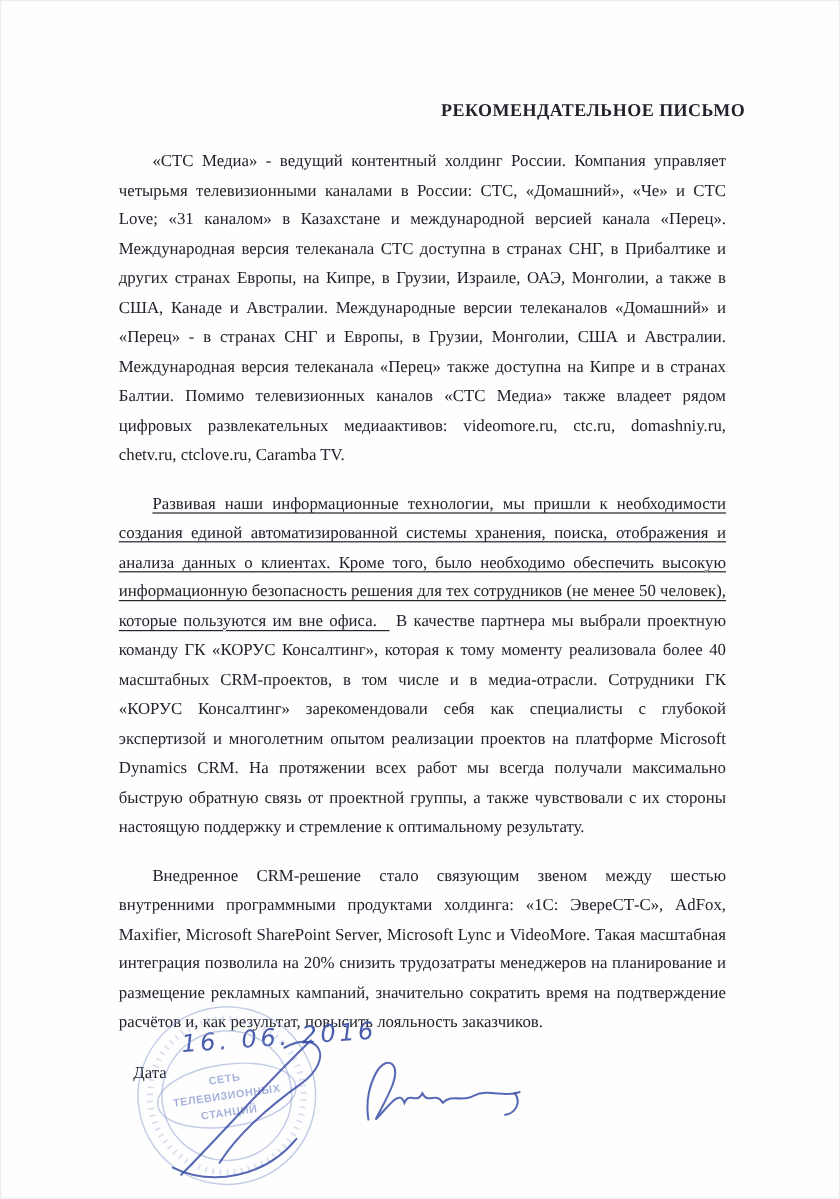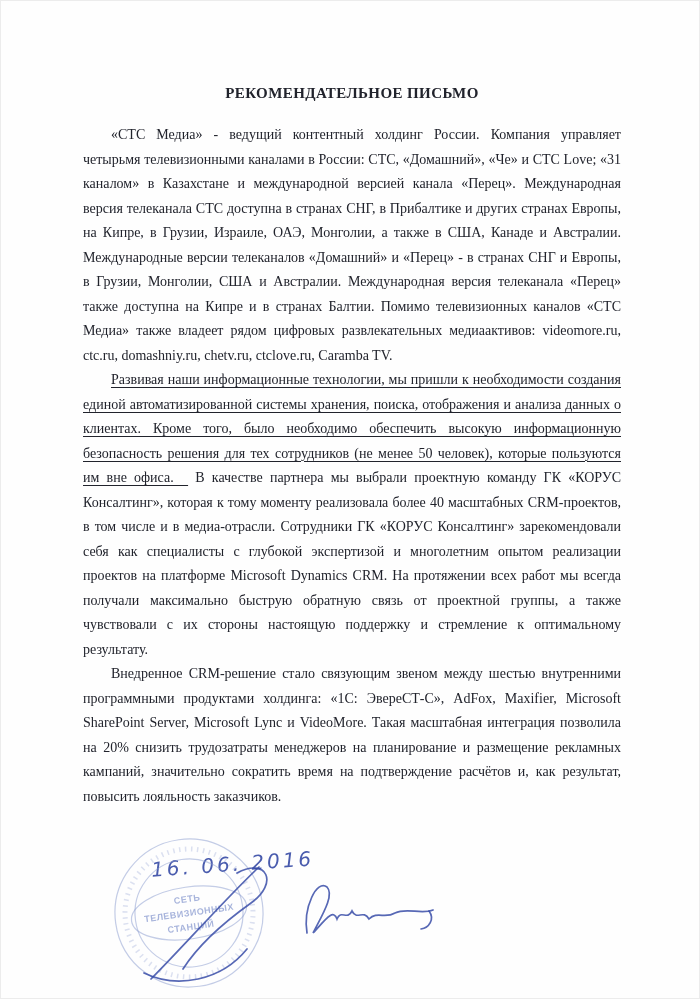--- a/index.html
+++ b/index.html
@@ -20,26 +20,26 @@
   }
   .content {
     position: absolute;
     left: 82px;
     top: 84px;
     width: 538px;
   }
   .doc-title {
     font-size: 15px;
     font-weight: bold;
-    text-align: center;
+    text-align: right;
     letter-spacing: 0.4px;
     margin: 0 0 21px 0;
   }
   .content p {
-    margin: 0;
+    margin: 16px;
     font-size: 14px;
     line-height: 24.5px;
     text-align: justify;
     text-indent: 28px;
     hyphens: none;
   }
   .emphasis {
     font-weight: normal;
     text-decoration: underline;
     text-decoration-thickness: 1px;
@@ -112,20 +112,21 @@
     <h1 class="doc-title">РЕКОМЕНДАТЕЛЬНОЕ ПИСЬМО</h1>
 
     <p>«СТС Медиа» - ведущий контентный холдинг России. Компания управляет четырьмя телевизионными каналами в России: СТС, «Домашний», «Че» и СТС Love; «31 каналом» в Казахстане и международной версией канала «Перец». Международная версия телеканала СТС доступна в странах СНГ, в Прибалтике и других странах Европы, на Кипре, в Грузии, Израиле, ОАЭ, Монголии, а также в США, Канаде и Австралии. Международные версии телеканалов «Домашний» и «Перец» - в странах СНГ и Европы, в Грузии, Монголии, США и Австралии. Международная версия телеканала «Перец» также доступна на Кипре и в странах Балтии. Помимо телевизионных каналов «СТС Медиа» также владеет рядом цифровых развлекательных медиаактивов: videomore.ru, ctc.ru, domashniy.ru, chetv.ru, ctclove.ru, Caramba TV.</p>
 
     <p><span class="emphasis">Развивая наши информационные технологии, мы пришли к необходимости создания единой автоматизированной системы хранения, поиска, отображения и анализа данных о клиентах. Кроме того, было необходимо обеспечить высокую информационную безопасность решения для тех сотрудников (не менее 50 человек), которые пользуются им вне офиса.&nbsp;&nbsp;</span><span> В качестве партнера мы выбрали проектную команду ГК «КОРУС Консалтинг», которая к тому моменту реализовала более 40 масштабных CRM-проектов, в том числе и в медиа-отрасли. Сотрудники ГК «КОРУС Консалтинг» зарекомендовали себя как специалисты с глубокой экспертизой и многолетним опытом реализации проектов на платформе Microsoft Dynamics CRM. На протяжении всех работ мы всегда получали максимально быструю обратную связь от проектной группы, а также чувствовали с их стороны настоящую поддержку и стремление к оптимальному результату.</span></p>
 
     <p>Внедренное CRM-решение стало связующим звеном между шестью внутренними программными продуктами холдинга: «1С: ЭвереСТ-С», AdFox, Maxifier, Microsoft SharePoint Server, Microsoft Lync и VideoMore. Такая масштабная интеграция позволила на 20% снизить трудозатраты менеджеров на планирование и размещение рекламных кампаний, значительно сократить время на подтверждение расчётов и, как результат, повысить лояльность заказчиков.</p>
 
 
     <div class="sig-block">
+      <div class="sig-label">Дата</div>
     </div>
   </div>
 
   <div class="handwritten-date">16. 06. 2016</div>
 
   <svg class="sig-overlay" viewBox="0 0 390 168" xmlns="http://www.w3.org/2000/svg">
 
     <g transform="rotate(-8 100 82)">
       <circle class="stamp-stroke" cx="100" cy="82" r="74"></circle>
       <circle class="stamp-ring-dots" cx="100" cy="82" r="64"></circle>

